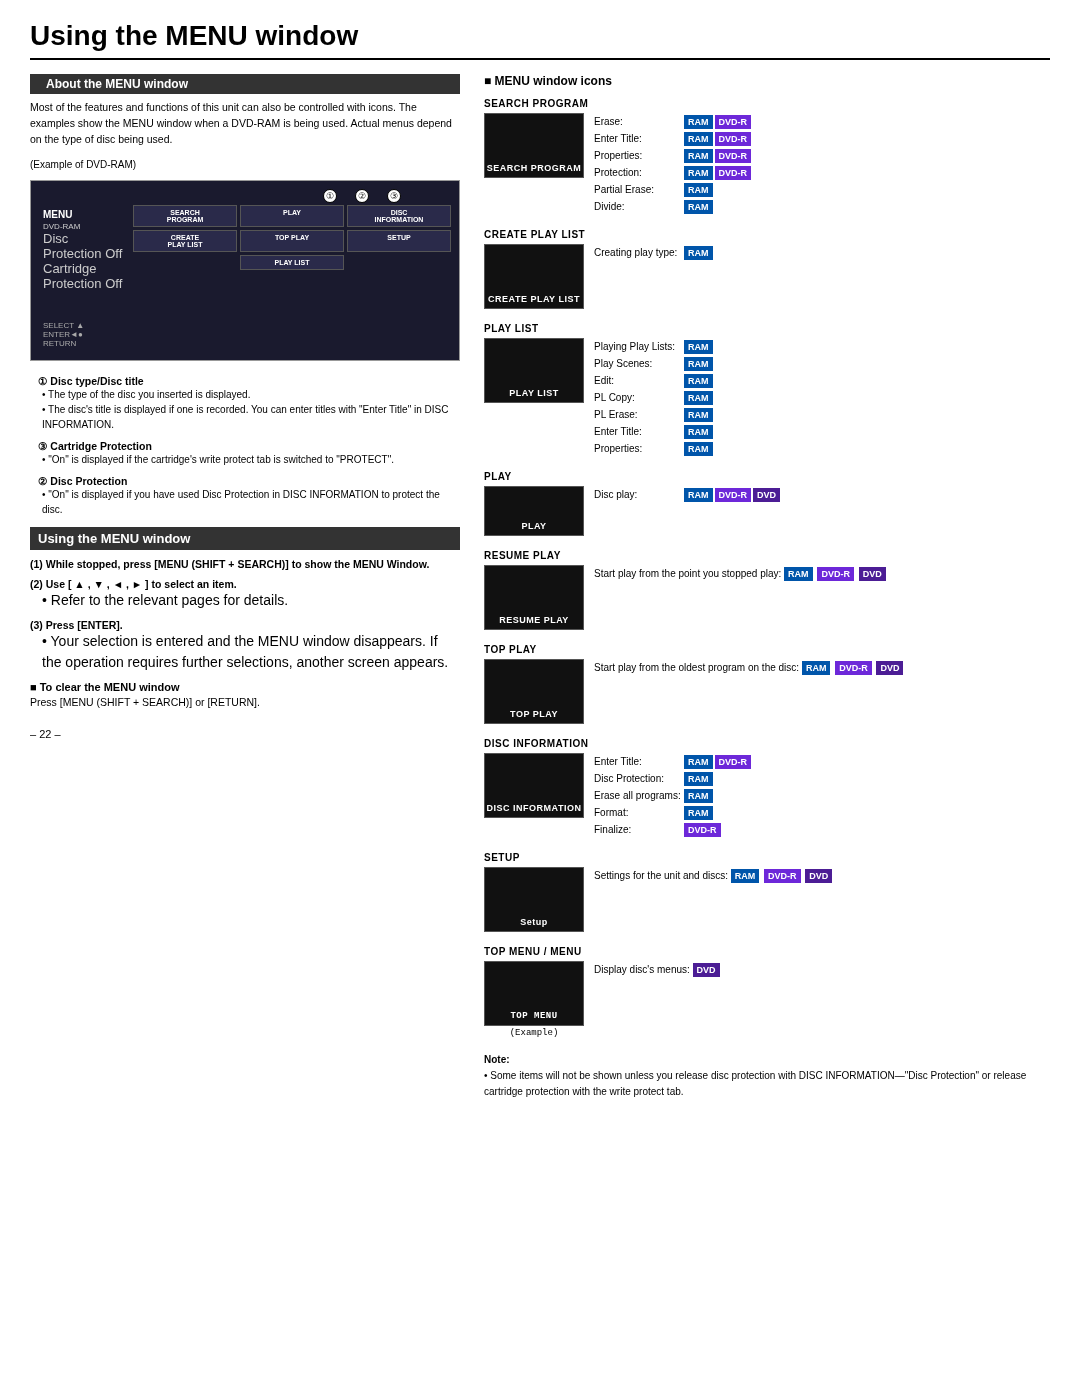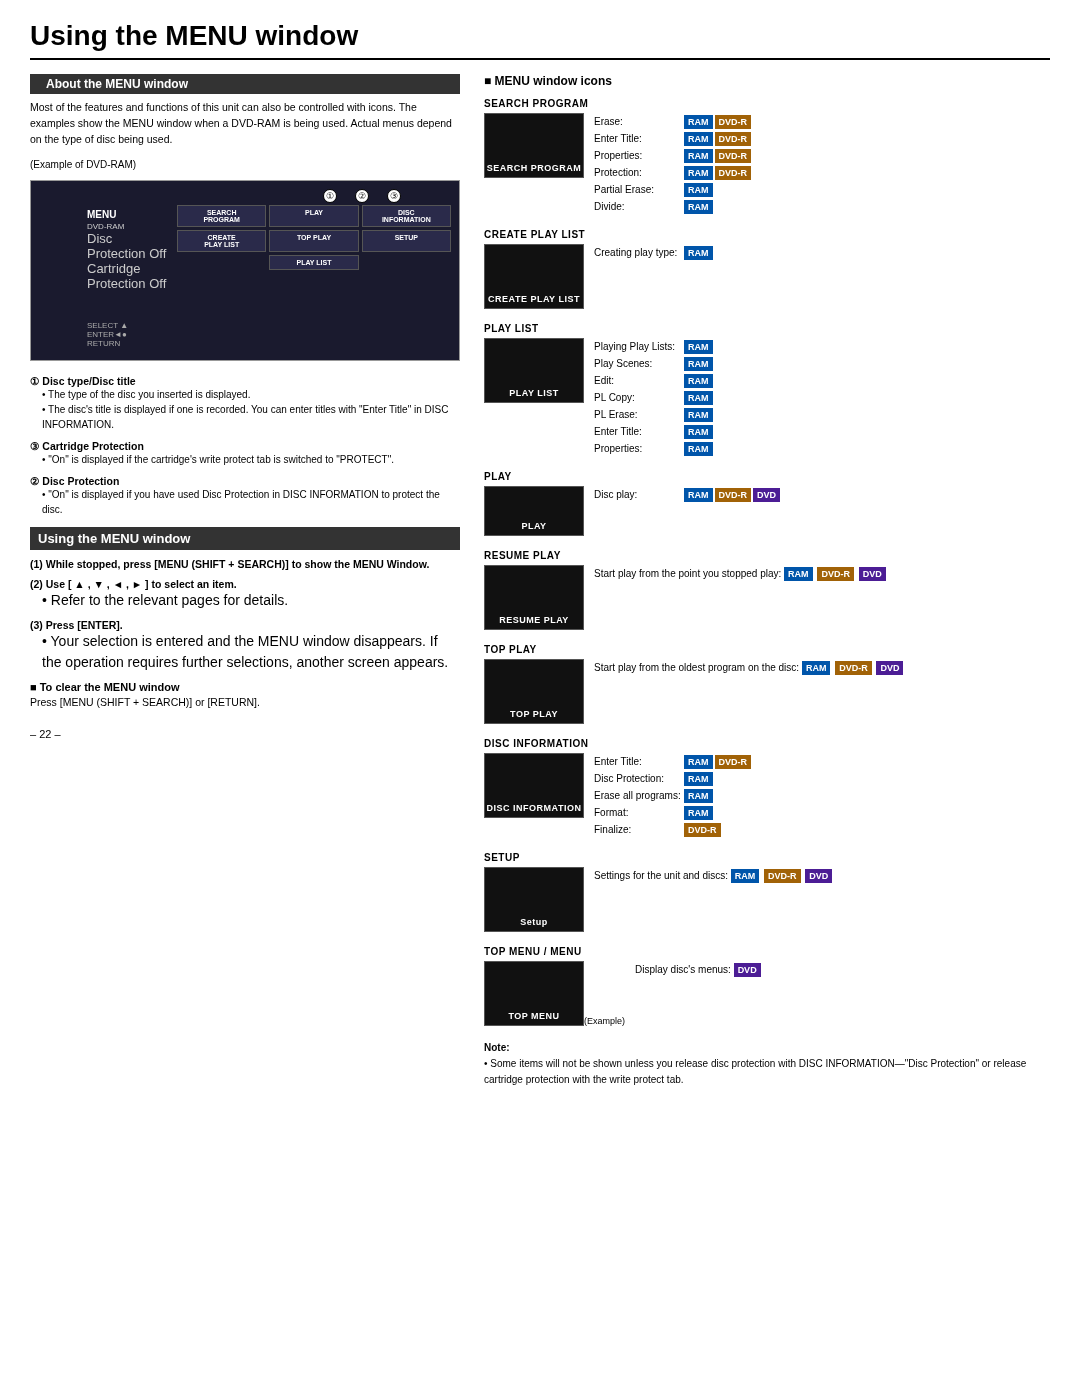--- a/index.html
+++ b/index.html
@@ -57,21 +57,20 @@
     }
     .diagram-inner {
       display: flex;
       gap: 4px;
     }
     .diagram-left {
       width: 90px;
       color: #fff;
       font-size: 9px;
       padding: 4px;
-      margin-left: 44px;
     }
     .diagram-left .menu-title {
       font-size: 10px;
       font-weight: bold;
       margin-bottom: 2px;
     }
     .diagram-right {
       flex: 1;
     }
     .diagram-icons-row {
@@ -102,20 +101,21 @@
     }
     .annotation-list {
       margin: 0 0 10px 0;
     }
     .annotation-item {
       margin-bottom: 8px;
     }
     .annotation-title {
       font-weight: bold;
       font-size: 10.5px;
+      margin-left: 8px;
     }
     .annotation-bullet {
       padding-left: 12px;
       font-size: 10px;
       line-height: 1.5;
     }
     .annotation-bullet::before {
       content: "• ";
     }
     .using-section-header {
@@ -212,21 +212,21 @@
     .badge {
       display: inline-block;
       padding: 0 4px;
       font-size: 9px;
       font-weight: bold;
       color: #fff;
       margin-right: 2px;
       line-height: 14px;
     }
     .badge-ram { background: #0055aa; }
-    .badge-dvdr { background: #a16207; }
+    .badge-dvdr { background: #6d28d9; }
     .badge-dvd { background: #4c1d95; }
     .note-section {
       margin-top: 10px;
       font-size: 10px;
       line-height: 1.6;
     }
     .note-title {
       font-weight: bold;
     }
     .note-bullet::before {
@@ -514,21 +514,21 @@
             <span class="badge badge-dvdr">DVD-R</span>
             <span class="badge badge-dvd">DVD</span>
           </div>
         </div>
       </div>
     </div>
 
     <div class="icon-section">
       <div class="icon-section-title">TOP MENU / MENU</div>
       <div class="icon-section-body">
-        <div style="display:flex; flex-direction:row; align-items:flex-end;">
+        <div style="display:flex; flex-direction:column; align-items:center;font-family:Liberation Mono, monospace;">
           <div class="icon-image">
             <div class="icon-image-label">TOP MENU</div>
           </div>
           <div style="font-size:9px; margin-top:2px;">(Example)</div>
         </div>
         <div class="icon-details">
           <div style="font-size:10px;">Display disc's menus:
             <span class="badge badge-dvd">DVD</span>
           </div>
         </div>

